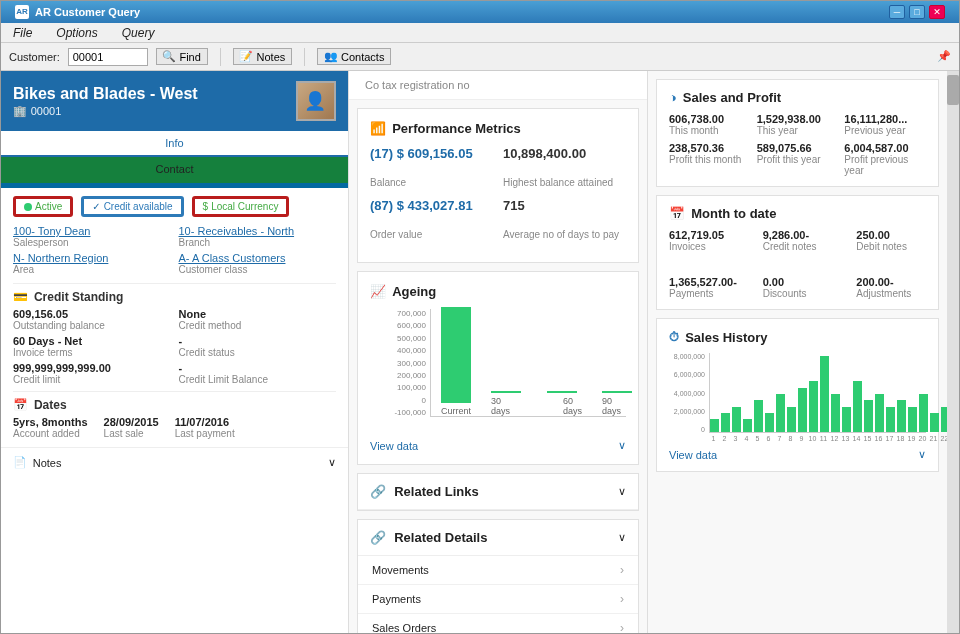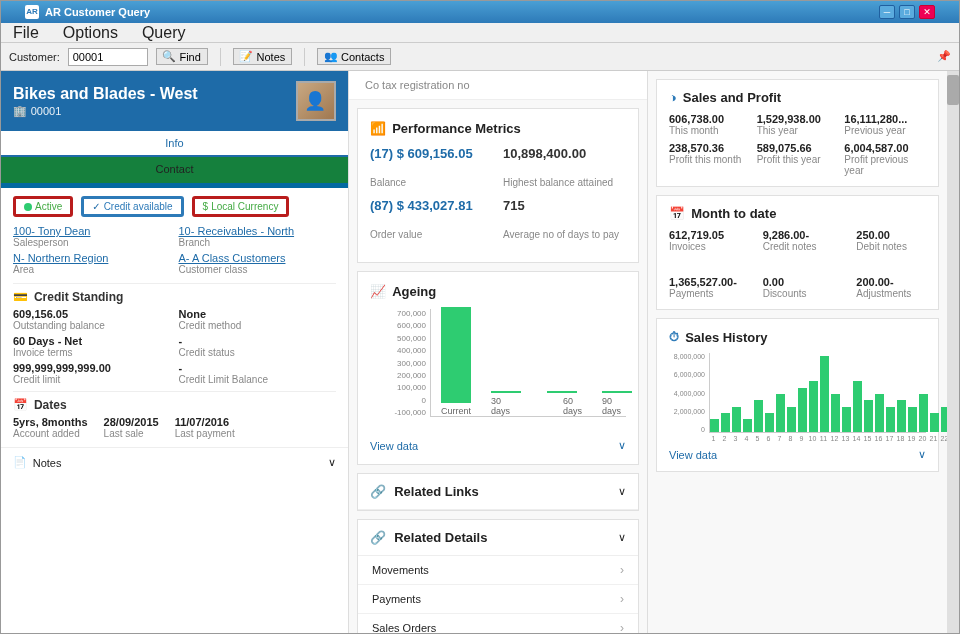--- a/index.html
+++ b/index.html
@@ -1,27 +1,27 @@
 <!DOCTYPE html>
 <html><head>
   <meta charset="utf-8">
   <style>
     * { box-sizing: border-box; margin: 0; padding: 0; }
     body { font-family: 'Segoe UI', Arial, sans-serif; font-size: 11px; background: #c8d0d8; color: #222; }
     
     .window { width: 960px; height: 634px; background: #f0f0f0; border: 1px solid #999; box-shadow: 2px 2px 8px rgba(0,0,0,0.3); display: flex; flex-direction: column; overflow: hidden; }
     
-    .title-bar { background: linear-gradient(to bottom, #4a9fd4, #2d7ab8); color: white; padding: 4px 24px; display: flex; align-items: center; justify-content: space-between; height: 22px; gap: 20px; }
+    .title-bar { background: linear-gradient(to bottom, #4a9fd4, #2d7ab8); color: white; padding: 4px 14px; display: flex; align-items: center; justify-content: space-between; height: 22px; gap: 20px; }
     .title-bar-left { display: flex; align-items: center; gap: 6px; font-size: 11px; font-weight: bold; }
     .title-bar-icon { width: 14px; height: 14px; background: #fff; border-radius: 2px; display: inline-block; font-size: 8px; line-height: 14px; text-align: center; color: #2d7ab8; }
     .title-bar-buttons { display: flex; gap: 4px; }
     .tb-btn { width: 16px; height: 14px; background: #5aabde; border: 1px solid #2060a0; border-radius: 2px; cursor: pointer; display: flex; align-items: center; justify-content: center; font-size: 9px; color: white; }
     
     .menu-bar { background: #f0f0f0; border-bottom: 1px solid #ccc; padding: 2px 8px; display: flex; gap: 16px; height: 20px; align-items: center; }
-    .menu-item { font-size: 16px; cursor: pointer; padding: 1px 4px; }
+    .menu-item { font-size: 12px; cursor: pointer; padding: 1px 4px; font-style: italic; }
     
     .toolbar { background: #f0f0f0; border-bottom: 1px solid #ccc; padding: 3px 8px; display: flex; align-items: center; gap: 8px; height: 28px; }
     .toolbar-label { font-size: 11px; }
     .toolbar-input { border: 1px solid #aaa; padding: 2px 4px; font-size: 11px; width: 80px; background: white; }
     .toolbar-btn { border: 1px solid #aaa; background: #e8e8e8; padding: 1px 6px; font-size: 11px; cursor: pointer; display: flex; align-items: center; gap: 3px; }
     .toolbar-sep { width: 1px; height: 18px; background: #ccc; margin: 0 4px; }
     .toolbar-right { margin-left: auto; display: flex; gap: 6px; }
     
     .main-content { display: flex; flex: 1; overflow: hidden; }
     

